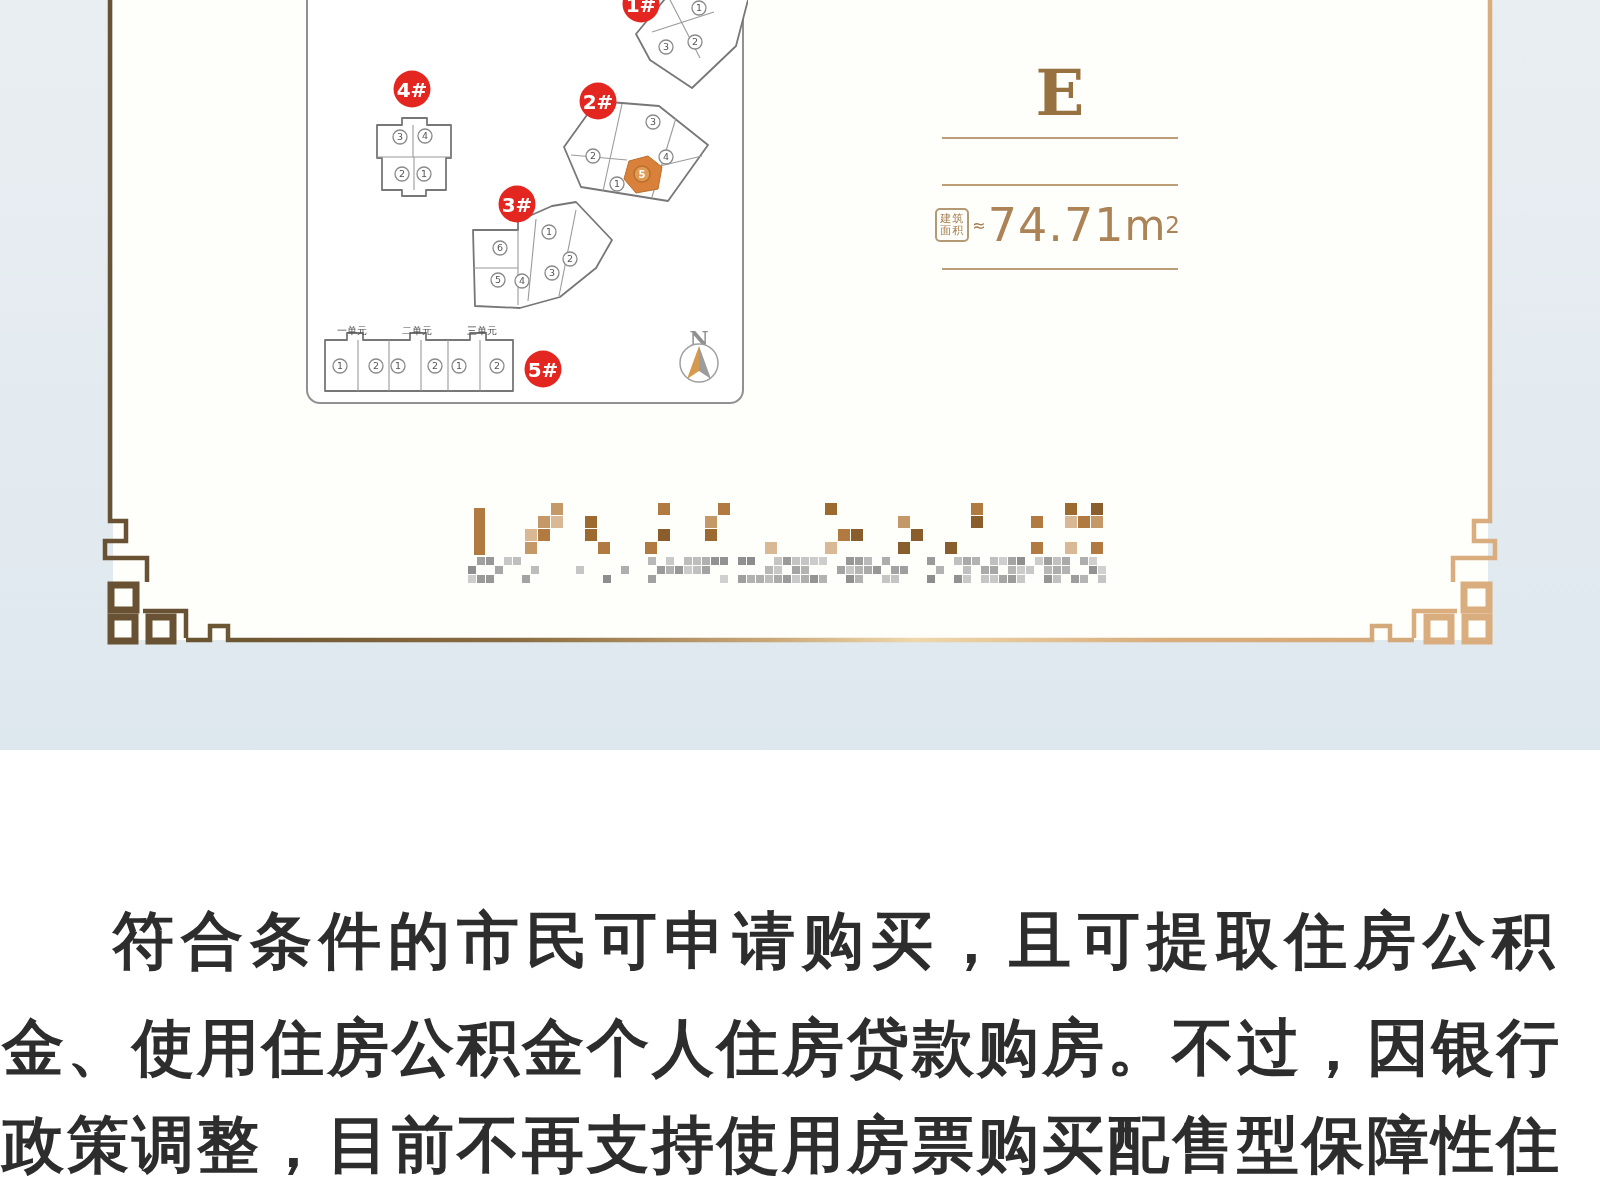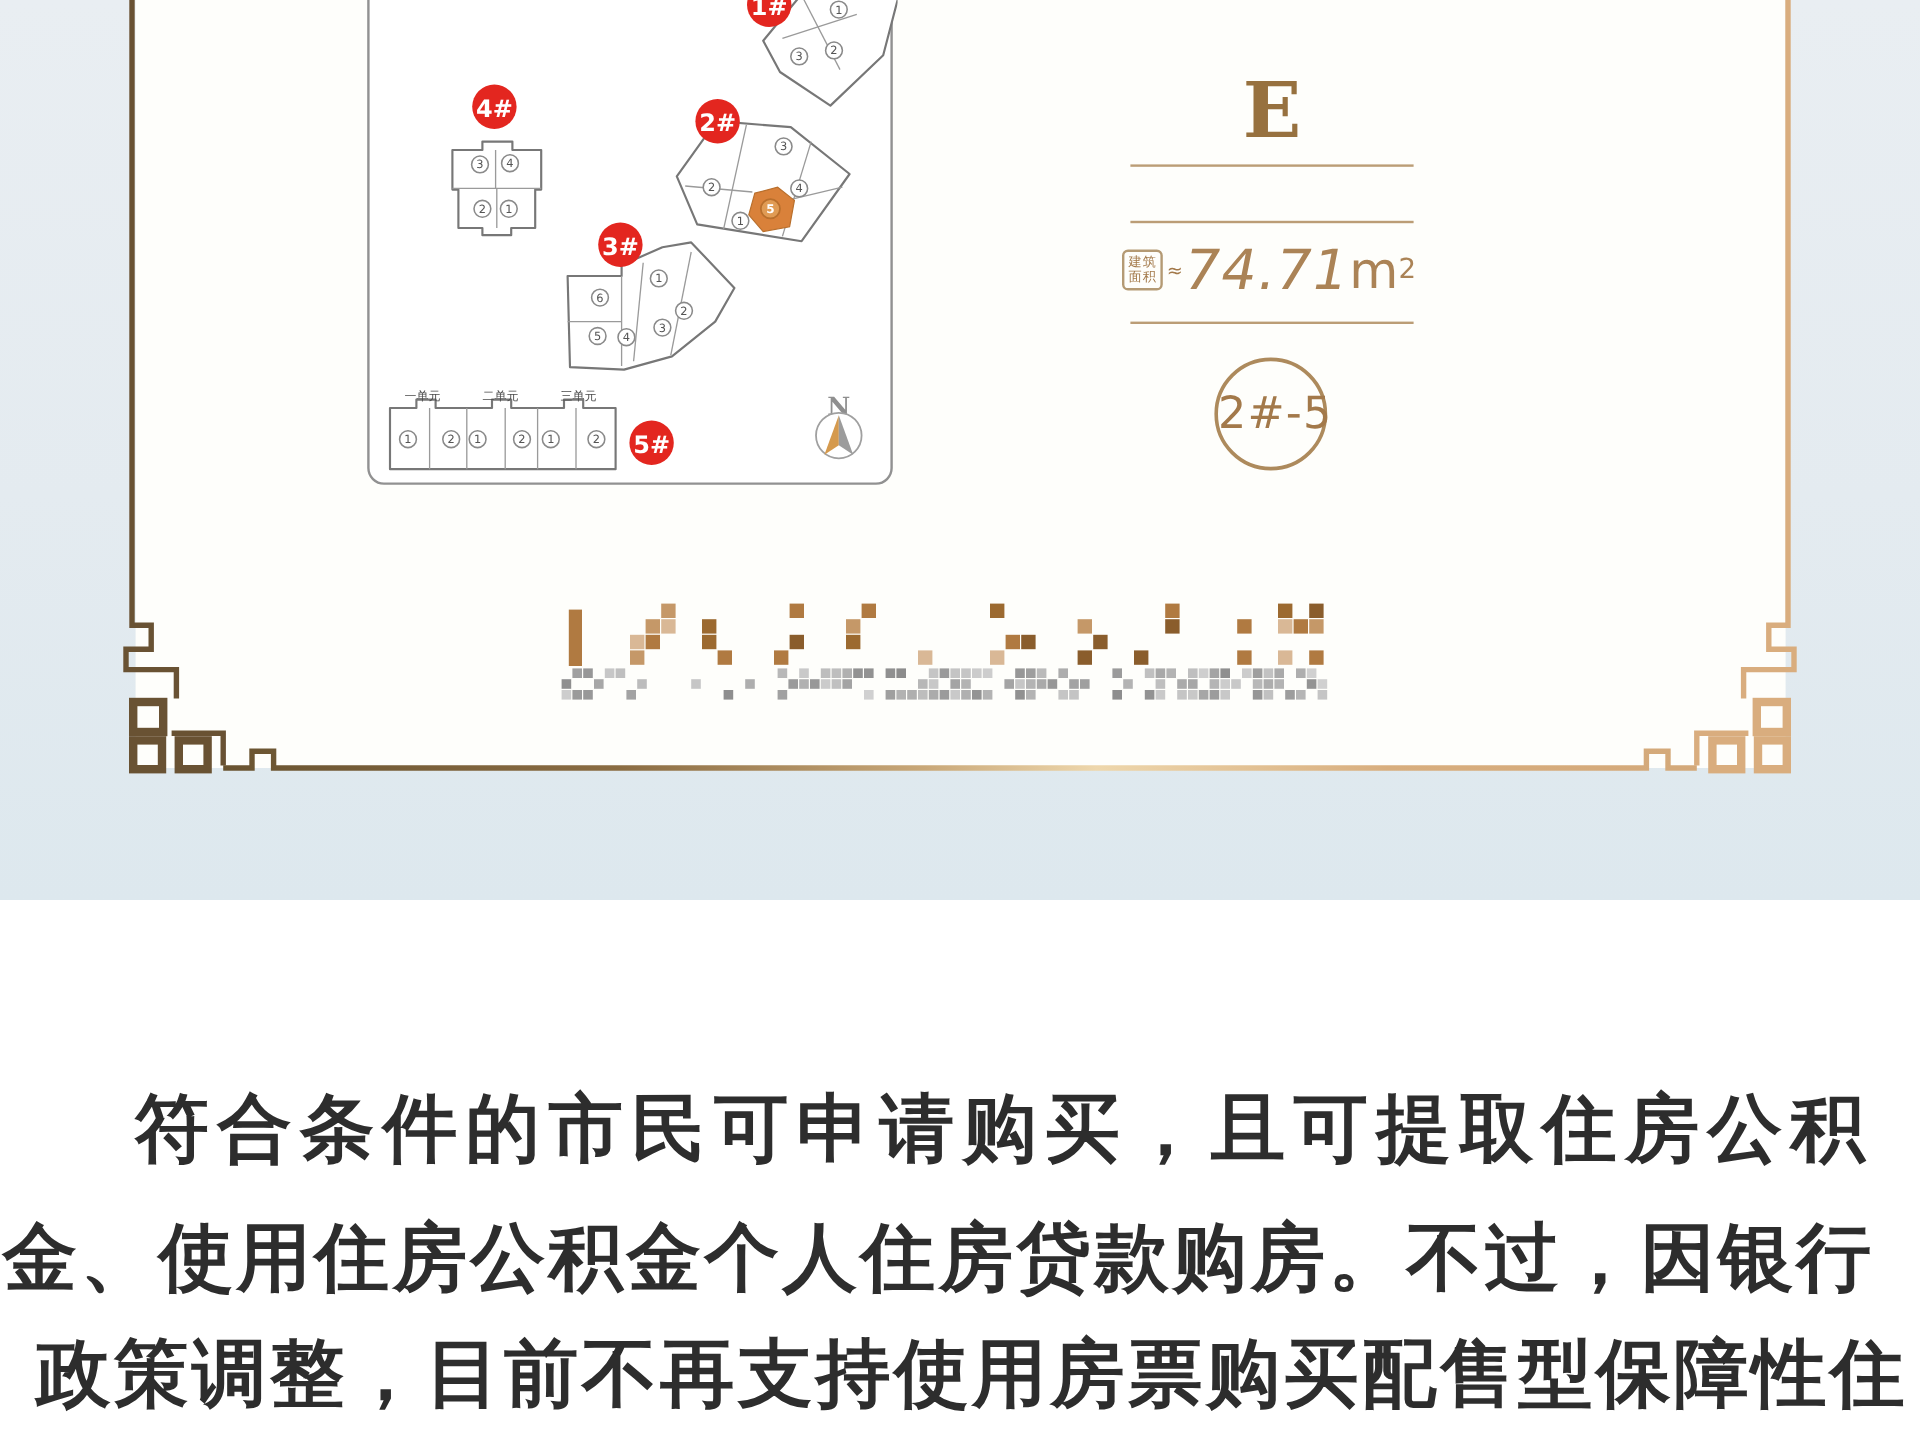--- a/index.html
+++ b/index.html
@@ -19,34 +19,34 @@
   .hr{position:absolute;left:2px;width:236px;height:2px;background:#bb9d76;}
   .hr1{top:137px}.hr2{top:184px}.hr3{top:268px}
   .type-name{position:absolute;left:0;top:146px;width:240px;text-align:center;
              font-size:29px;font-weight:600;letter-spacing:5px;color:#a3794a;}
   .area-row{position:absolute;left:0;top:198px;width:240px;height:54px;
             display:flex;align-items:center;justify-content:flex-end;}
   .area-badge{width:30px;height:30px;border:2px solid #b49a74;border-radius:5px;
               display:flex;flex-direction:column;align-items:center;justify-content:center;
               font-size:11px;line-height:12px;color:#a3794a;letter-spacing:1px;margin-right:3px;flex:none;}
   .approx{font-size:16px;color:#a3794a;margin-right:2px;}
-  .area-value{font-size:46px;color:#ab8356;letter-spacing:1px;font-style:italic;}
+  .area-value{font-size:46px;color:#ab8356;letter-spacing:1px;}
   .area-unit{font-size:42px;color:#ab8356;}
   .area-sup{font-size:23px;color:#ab8356;vertical-align:14px;}
   .unit-circle{position:absolute;left:72px;top:298px;width:94px;height:94px;border:3px solid #ad8a5c;
                border-radius:50%;box-sizing:border-box;text-align:center;line-height:88px;
                font-size:37px;color:#a3794a;letter-spacing:1px;}
   
   .mosaic{position:absolute;left:0;top:0;}
   
   .article-line{position:absolute;white-space:nowrap;font-size:62px;font-weight:600;
                 color:#2d2d2d;line-height:66px;}
   .line1{top:908px;left:112px;letter-spacing:7px;}
   .line2{top:1015px;left:2px;letter-spacing:3px;}
-  .line3{top:1112px;left:2px;letter-spacing:3px;margin-left:28px;}
+  .line3{top:1112px;left:2px;letter-spacing:3px;}
 </style>
 </head>
 <body>
 
 <div class="stage">
 
   <div class="top-section">
     <div class="card"></div>
 
     <svg class="frame-svg" viewBox="0 0 1600 750">
@@ -179,23 +179,20 @@
         <span class="area-badge">
           <span>建筑</span>
           <span>面积</span>
         </span>
         <span class="approx">≈</span>
         <span class="area-value">74.71</span>
         <span class="area-unit">m</span>
         <span class="area-sup">2</span>
       </div>
       <div class="hr hr3"></div>
-      <div class="unit-circle">
-        <span>2#-5</span>
-      </div>
     </div>
 
     <div class="mosaic" id="mosaic-logo">
         <div style="position: absolute; left: 474px; top: 508px; width: 11px; height: 47px; background: rgb(176, 122, 65);"></div>
         <div style="position: absolute; left: 551px; top: 503px; width: 12px; height: 12px; background: rgb(197, 152, 104);"></div>
         <div style="position: absolute; left: 538px; top: 516px; width: 12px; height: 12px; background: rgb(197, 152, 104);"></div>
         <div style="position: absolute; left: 551px; top: 516px; width: 12px; height: 12px; background: rgb(217, 184, 150);"></div>
         <div style="position: absolute; left: 525px; top: 529px; width: 12px; height: 12px; background: rgb(217, 184, 150);"></div>
         <div style="position: absolute; left: 538px; top: 529px; width: 12px; height: 12px; background: rgb(176, 122, 65);"></div>
         <div style="position: absolute; left: 525px; top: 542px; width: 12px; height: 12px; background: rgb(197, 152, 104);"></div>

